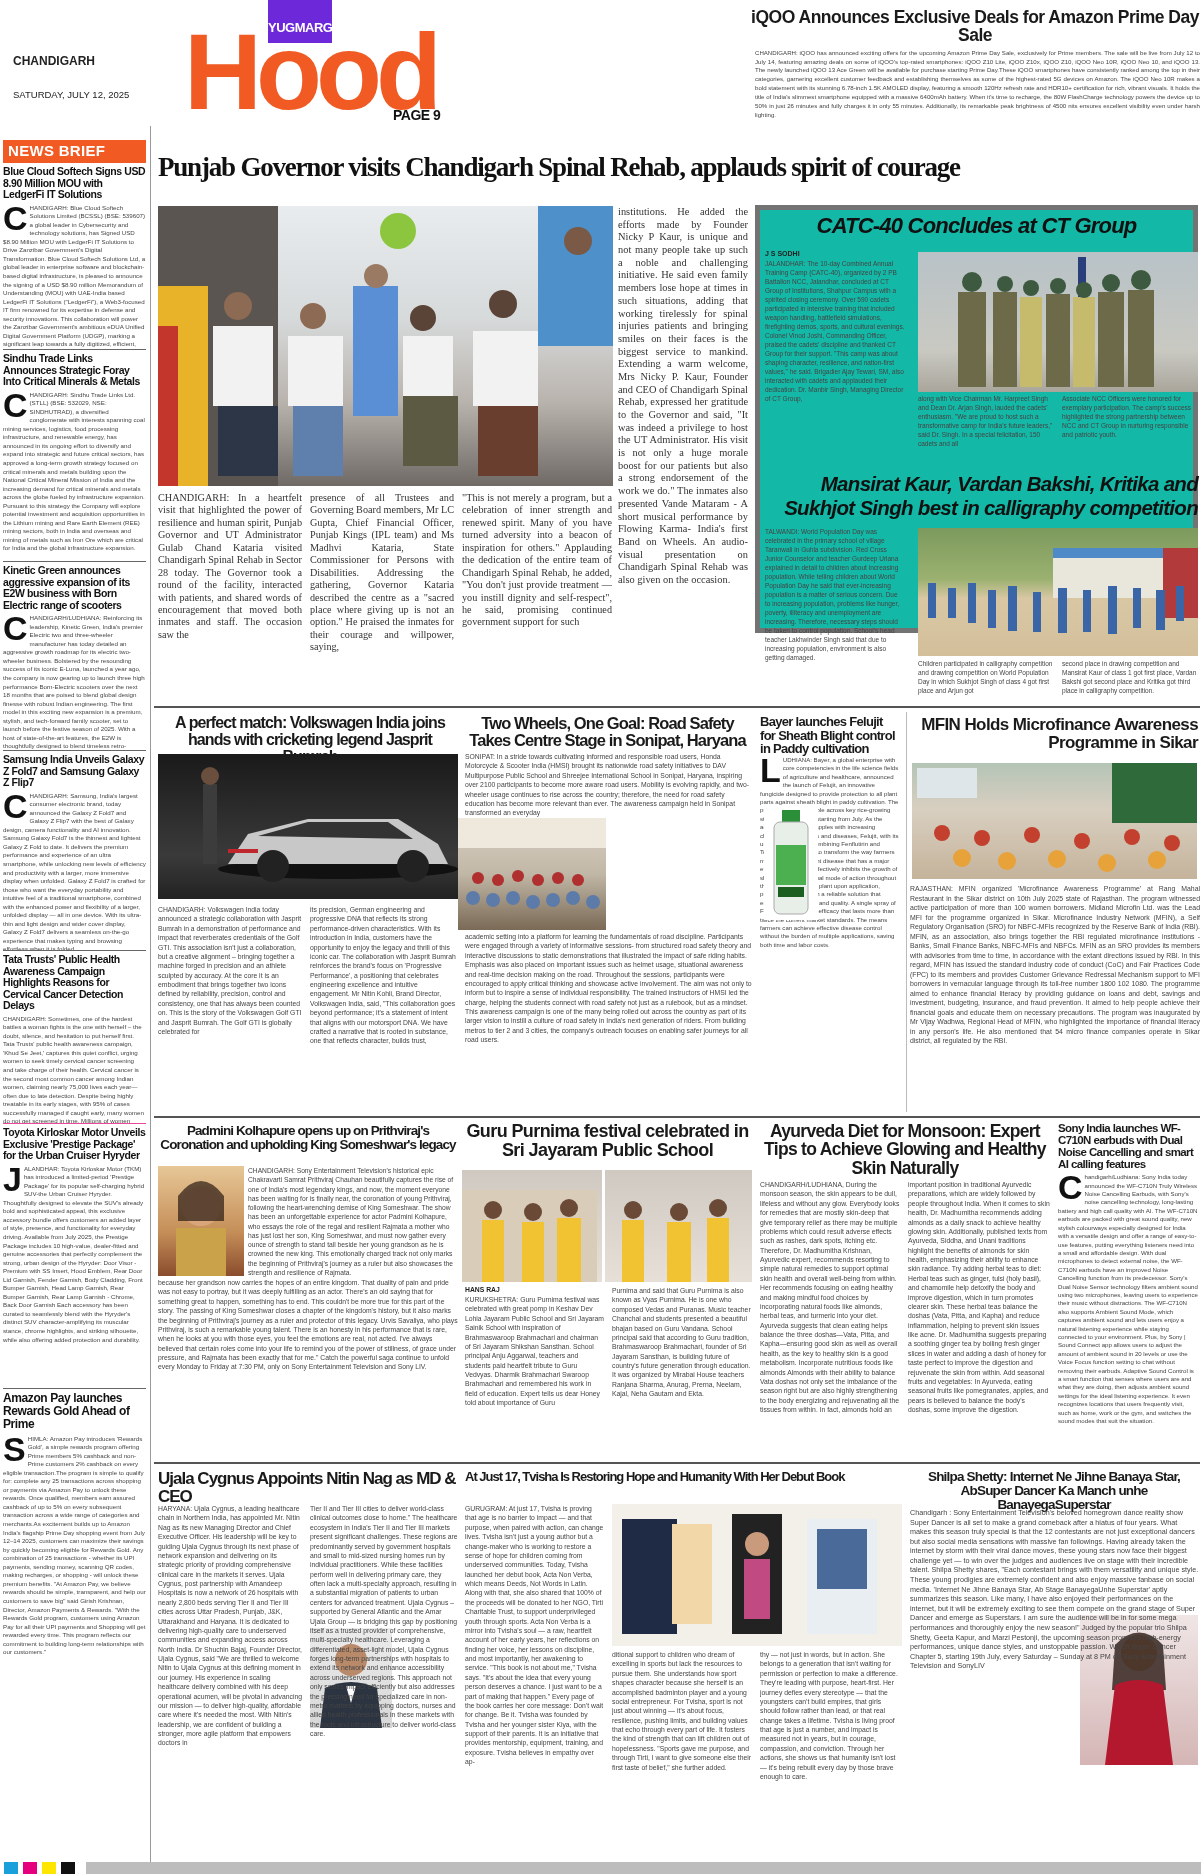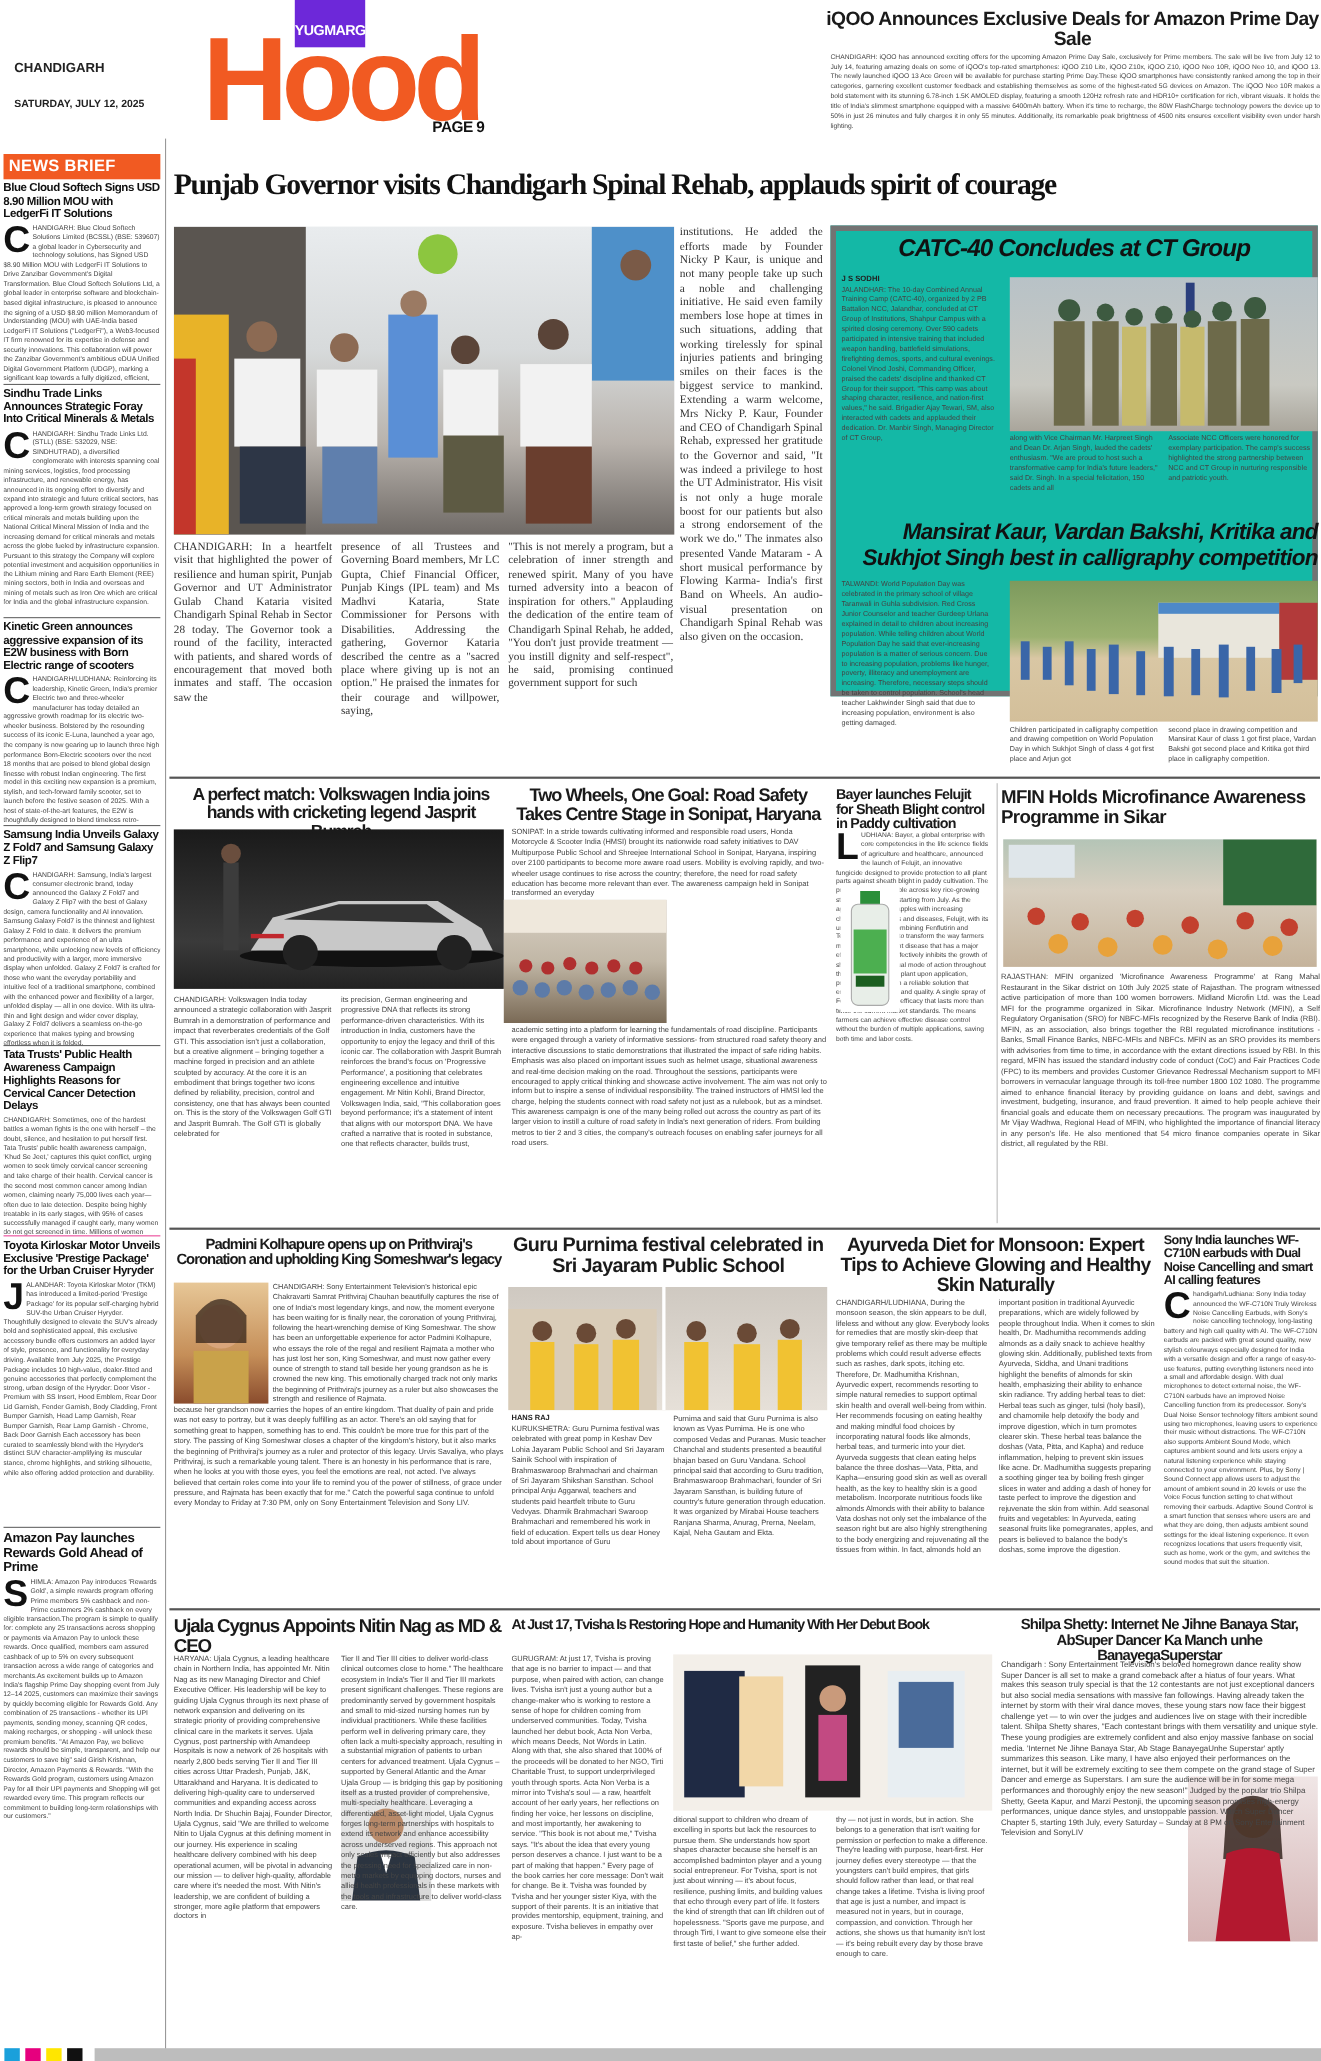--- a/index.html
+++ b/index.html
@@ -11,21 +11,21 @@
 .rule{background:#555}
 .photo{background:#888;overflow:hidden}
 .dropcap{float:left;font-size:34px;line-height:28px;font-weight:bold;margin-right:2px;color:#111}
 .hdline{font-size:10.5px;font-weight:bold;line-height:1.1;letter-spacing:-0.4px;color:#111;margin-bottom:3px}
 </style>
 </head>
 <body>
 
 <div class="abs" style="left:0;top:0;width:760px;height:122px;">
   <div class="abs" style="left:13px;top:54px;font-size:12px;font-weight:bold;color:#222;">CHANDIGARH</div>
-  <div class="abs" style="left:13px;top:89px;font-size:9.5px;font-weight:bold;color:#222;">SATURDAY, JULY 12, 2025</div>
+  <div class="abs" style="left:13px;top:89px;font-size:9.5px;font-weight:normal;color:#222;">SATURDAY, JULY 12, 2025</div>
   <div class="abs" style="left:268px;top:0;width:64px;height:43px;background:#6d28d9;color:#fff;font-size:13px;font-weight:bold;text-align:center;line-height:56px;letter-spacing:-0.5px;">YUGMARG</div>
   <div class="abs" style="left:184px;top:18px;font-size:108px;font-weight:bold;color:#f15a22;letter-spacing:-6px;line-height:1;font-family:'Liberation Sans',sans-serif;">Hood</div>
   <div class="abs" style="left:393px;top:107px;font-size:14px;font-weight:bold;color:#111;letter-spacing:-0.5px;">PAGE 9</div>
 </div>
 
 <div class="abs" style="left:760px;top:8px;width:440px;height:140px;">
   <div class="cond" style="font-size:17.5px;text-align:center;margin-left:-10px;">iQOO Announces Exclusive Deals for Amazon Prime Day Sale</div>
   <div class="body" style="margin-top:4px;margin-left:-5px;font-size:6.1px;line-height:1.45;text-align:justify;">CHANDIGARH: iQOO has announced exciting offers for the upcoming Amazon Prime Day Sale, exclusively for Prime members. The sale will be live from July 12 to July 14, featuring amazing deals on some of iQOO's top-rated smartphones: iQOO Z10 Lite, iQOO Z10x, iQOO Z10, iQOO Neo 10R, iQOO Neo 10, and iQOO 13. The newly launched iQOO 13 Ace Green will be available for purchase starting Prime Day.These iQOO smartphones have consistently ranked among the top in their categories, garnering excellent customer feedback and establishing themselves as some of the highest-rated 5G devices on Amazon. The iQOO Neo 10R makes a bold statement with its stunning 6.78-inch 1.5K AMOLED display, featuring a smooth 120Hz refresh rate and HDR10+ certification for rich, vibrant visuals. It holds the title of India's slimmest smartphone equipped with a massive 6400mAh battery. When it's time to recharge, the 80W FlashCharge technology powers the device up to 50% in just 26 minutes and fully charges it in only 55 minutes. Additionally, its remarkable peak brightness of 4500 nits ensures excellent visibility even under harsh lighting.</div>
 </div>
 
@@ -213,21 +213,21 @@
       <rect x="12" y="40" width="30" height="40" fill="#4caf50"></rect>
       <rect x="14" y="82" width="26" height="10" fill="#1b5e20"></rect>
     </svg>
   </div>
   <div class="body" style="font-size:6.1px;">
     <span class="dropcap">L</span>
     <span>UDHIANA: Bayer, a global enterprise with core competencies in the life science fields of agriculture and healthcare, announced the launch of Felujit, an innovative fungicide designed to provide protection to all plant parts against sheath blight in paddy cultivation. The product will be available across key rice-growing states in the country starting from July. As the agricultural sector grapples with increasing challenges from pests and diseases, Felujit, with its unique formulation combining Fenflutirin and Tebuconazole, is set to transform the way farmers manage this persistent disease that has a major effect on the soil. It effectively inhibits the growth of sheath blight by its dual mode of action throughout the entire body of the plant upon application, providing farmers with a reliable solution that enhances crop yields and quality. A single spray of Felujit offers superior efficacy that lasts more than twice the current market standards. The means farmers can achieve effective disease control without the burden of multiple applications, saving both time and labor costs.</span>
   </div>
 </div>
 
-<div class="abs cond" style="left:910px;top:716px;width:288px;text-align:left;font-size:17px;letter-spacing:-0.6px;">MFIN Holds Microfinance Awareness Programme in Sikar</div>
+<div class="abs cond" style="left:910px;top:716px;width:288px;text-align:right;font-size:17px;letter-spacing:-0.6px;">MFIN Holds Microfinance Awareness Programme in Sikar</div>
 <div class="abs photo" style="left:912px;top:763px;width:285px;height:116px;background:linear-gradient(180deg,#b4c4b6,#d8cfc0 40%,#c5b39b);">
   <svg width="285" height="116">
     <rect x="200" y="0" width="85" height="60" fill="#2f6a3a"></rect>
     <rect x="5" y="5" width="60" height="30" fill="#dfe6ea"></rect>
     <g fill="#c3402e">
         <circle cx="30" cy="70" r="8"></circle>
         <circle cx="70" cy="75" r="8"></circle>
         <circle cx="120" cy="72" r="8"></circle>
         <circle cx="170" cy="78" r="8"></circle>
         <circle cx="220" cy="74" r="8"></circle>

